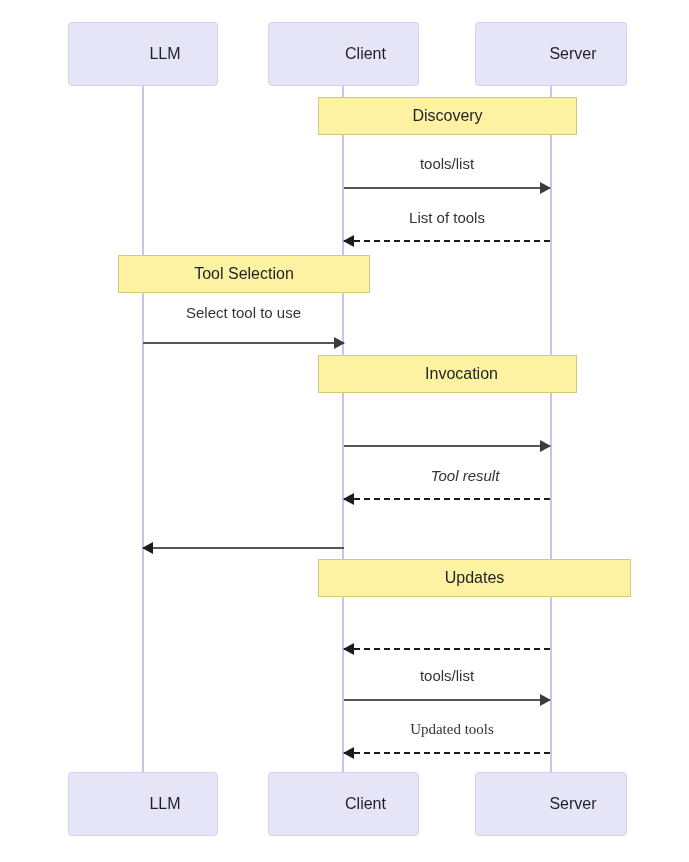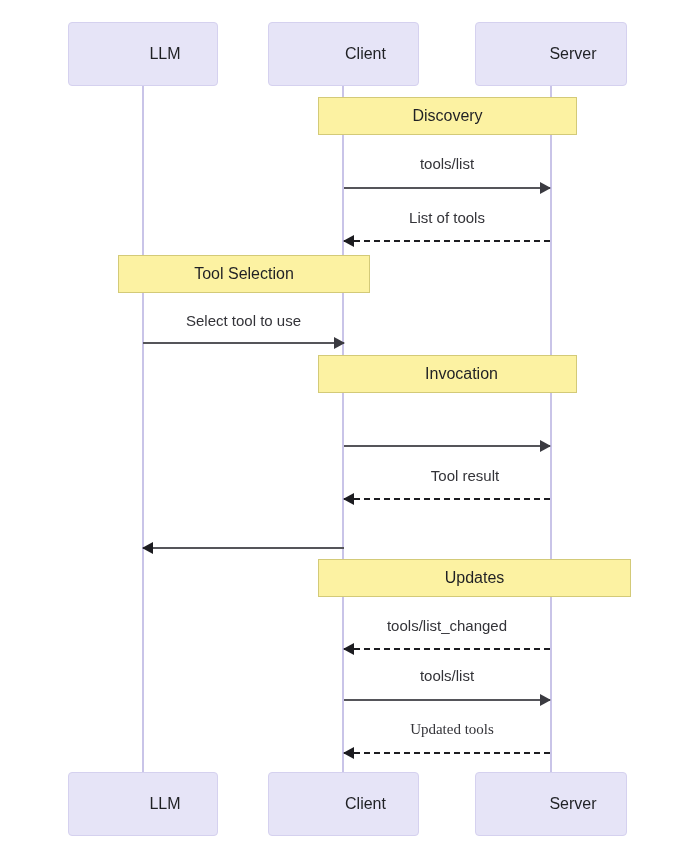--- a/index.html
+++ b/index.html
@@ -124,51 +124,50 @@
   <div class="msg-label" style="left:344px; top:209px; width:206px;">List of tools</div>
   <div class="msg-arrow to-left dashed" style="left:344px; top:235px; width:206px;">
     <div class="shaft"></div>
     <div class="head"></div>
   </div>
 
   <div class="phase-box" style="left:118px; top:255px; width:252px; height:38px;">
     <span>Tool Selection</span>
   </div>
 
-  <div class="msg-label" style="left:143px; top:312px; width:201px;">Select tool to use</div>
+  <div class="msg-label" style="left:143px; top:304px; width:201px;">Select tool to use</div>
   <div class="msg-arrow to-right" style="left:143px; top:337px; width:201px;">
     <div class="shaft"></div>
     <div class="head"></div>
   </div>
 
   <div class="phase-box" style="left:318px; top:355px; width:259px; height:38px;padding-left:28px;">
     <span>Invocation</span>
   </div>
 
   <div class="msg-arrow to-right" style="left:344px; top:440px; width:206px;">
     <div class="shaft"></div>
     <div class="head"></div>
   </div>
 
-  <div class="msg-label" style="left:344px; top:467px; width:242px;">Tool result</div>
+  <div class="msg-label" style="left:344px; top:467px; width:242px;font-style:italic;">Tool result</div>
   <div class="msg-arrow to-left dashed" style="left:344px; top:493px; width:206px;">
     <div class="shaft"></div>
     <div class="head"></div>
   </div>
 
   <div class="msg-arrow to-left" style="left:143px; top:542px; width:201px;">
     <div class="shaft"></div>
     <div class="head"></div>
   </div>
 
   <div class="phase-box" style="left:318px; top:559px; width:313px; height:38px;">
     <span>Updates</span>
   </div>
 
-  <div class="msg-label" style="left:344px; top:617px; width:206px;">tools/list_changed</div>
   <div class="msg-arrow to-left dashed" style="left:344px; top:643px; width:206px;">
     <div class="shaft"></div>
     <div class="head"></div>
   </div>
 
   <div class="msg-label" style="left:344px; top:667px; width:206px;">tools/list</div>
   <div class="msg-arrow to-right" style="left:344px; top:694px; width:206px;">
     <div class="shaft"></div>
     <div class="head"></div>
   </div>

